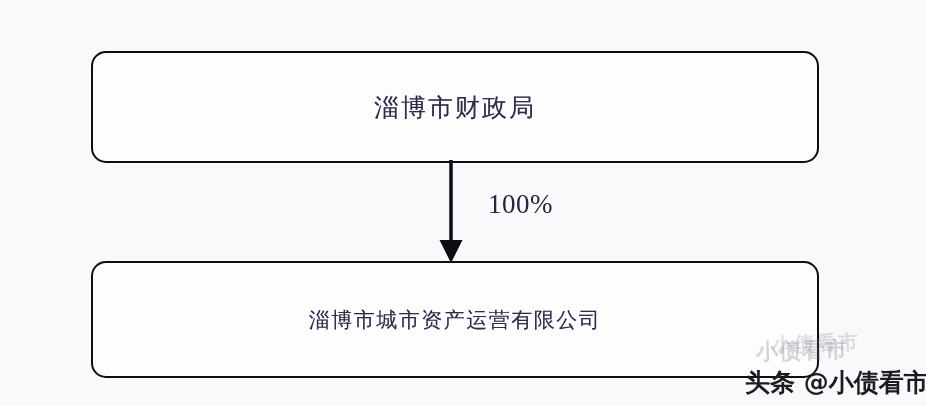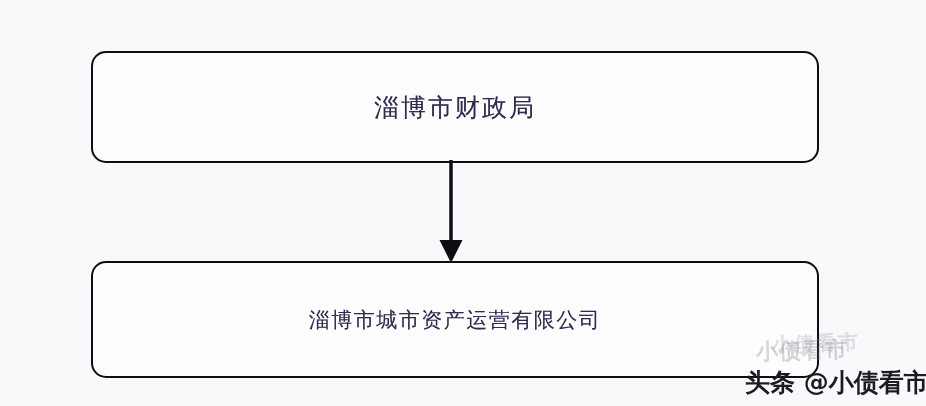--- a/index.html
+++ b/index.html
@@ -127,20 +127,21 @@
 
   <div class="node-box" id="box-top">
     <span class="node-label">淄博市财政局</span>
   </div>
 
   <svg id="connector" viewBox="0 0 46 104" width="46" height="104" xmlns="http://www.w3.org/2000/svg">
     <line x1="23" y1="0" x2="23" y2="84" stroke="#0d0d14" stroke-width="3.5"></line>
     <polygon points="11.5,80 34.5,80 23,103" fill="#0d0d14"></polygon>
   </svg>
 
+  <div id="edge-percent">100%</div>
 
   <div class="node-box" id="box-bottom">
     <span class="node-label">淄博市城市资产运营有限公司</span>
   </div>
 
   <div id="watermark-ghost">小债看市</div>
 
   <div id="watermark-faded">小债看市</div>
 
   <div id="watermark-main">头条 @小债看市</div>

